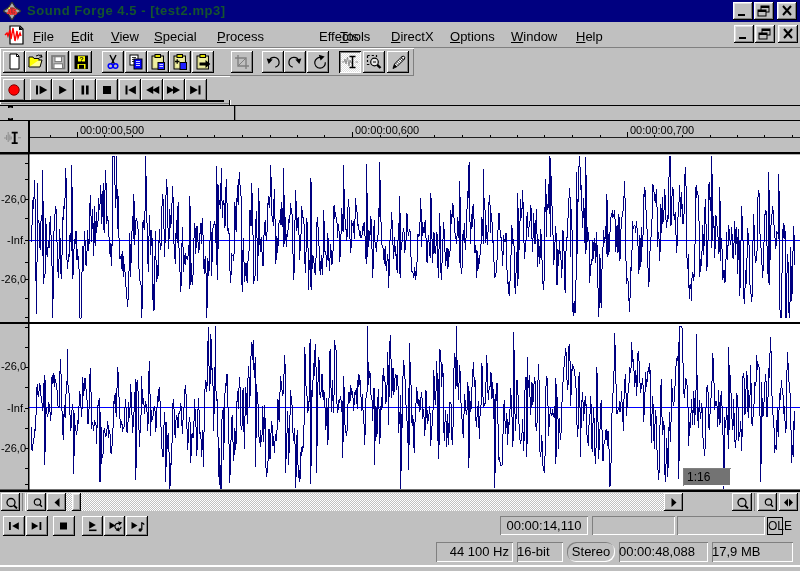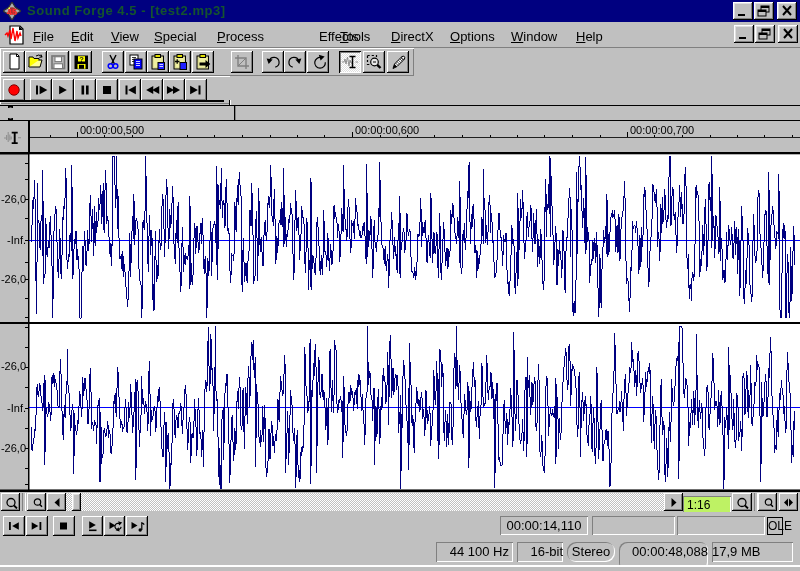--- a/index.html
+++ b/index.html
@@ -369,21 +369,21 @@
         <polygon points="10.5,3 5.5,7.5 10.5,12" fill="#000"></polygon>
       </svg>
     </div>
     <div class="abs" style="left:66px;top:493px;width:598px;height:18px;background-image:conic-gradient(#fff 25%,#c0c0c0 0 50%,#fff 0 75%,#c0c0c0 0);background-size:2px 2px;"></div>
     <div class="abs raised" style="left:72px;top:493px;width:9px;height:18px;"></div>
     <div class="tbtn" style="left:664px;top:493px;width:19px;height:18px;">
       <svg width="15" height="14" viewBox="0 0 15 14">
         <polygon points="5.5,3 10.5,7.5 5.5,12" fill="#000"></polygon>
       </svg>
     </div>
-    <div class="abs" style="left:683px;top:496px;width:48px;height:18px;background:#bef264;box-shadow:inset 1px 1px 0 #808080,inset -1px -1px 0 #fff;font-size:12px;line-height:18px;padding-left:4px;box-sizing:border-box;">1:16</div>
+    <div class="abs" style="left:683px;top:468px;width:48px;height:18px;background:#737373;box-shadow:inset 1px 1px 0 #808080,inset -1px -1px 0 #fff;font-size:12px;line-height:18px;padding-left:4px;box-sizing:border-box;">1:16</div>
     <div class="tbtn" style="left:732px;top:493px;width:20px;height:18px;">
       <svg width="16" height="14" viewBox="0 0 16 14">
         <circle cx="8" cy="7.5" r="4" fill="none" stroke="#000" stroke-width="1.3"></circle>
         <path d="M11 10.5 l3 3" stroke="#000" stroke-width="1.8"></path>
       </svg>
     </div>
     <div class="abs" style="left:754px;top:493px;width:2px;height:18px;border-left:1px solid #808080;border-right:1px solid #fff;"></div>
     <div class="tbtn" style="left:758px;top:493px;width:19px;height:18px;">
       <svg width="15" height="14" viewBox="0 0 15 14">
         <circle cx="8.5" cy="7" r="3.2" fill="none" stroke="#000" stroke-width="1.2"></circle>
@@ -439,18 +439,18 @@
       </svg>
     </div>
   </div>
 <div class="cell" style="left:500px;top:516px;width:88px;height:19px;text-align:center;line-height:19px;">00:00:14,110</div>
 <div class="cell" style="left:592px;top:516px;width:83px;height:19px;"></div>
 <div class="cell" style="left:677px;top:516px;width:88px;height:19px;"></div>
 <div class="abs" style="left:767px;top:517px;width:16px;height:18px;border:1px solid #000000;font-size:12px;text-align:center;line-height:16px;box-sizing:border-box;">OLE</div>
 
 <div class="abs" style="left:0;top:539px;width:800px;height:26px;background:#c0c0c0;"></div>
 <div class="cell" style="left:436px;top:542px;width:77px;height:20px;text-align:right;line-height:20px;padding-right:4px;box-sizing:border-box;">44 100 Hz</div>
-<div class="cell" style="left:517px;top:542px;width:46px;height:20px;text-align:right;line-height:20px;">16-bit</div>
+<div class="cell" style="left:517px;top:542px;width:46px;height:20px;text-align:left;line-height:20px;">16-bit</div>
 <div class="cell" style="left:567px;top:542px;width:48px;height:20px;text-align:center;line-height:20px;border-radius:9px;">Stereo</div>
-<div class="cell" style="left:619px;top:542px;width:89px;height:29px;text-align:right;line-height:20px;border-radius:8px;">00:00:48,088</div>
+<div class="cell" style="left:619px;top:542px;width:89px;height:20px;text-align:left;line-height:20px;">00:00:48,088</div>
 <div class="cell" style="left:712px;top:542px;width:81px;height:20px;text-align:left;line-height:20px;padding-right:4px;box-sizing:border-box;">17,9 MB</div>
 <div class="abs" style="left:0;top:565px;width:800px;height:1.5px;background:#fff;"></div>
 <div class="abs" style="left:0;top:566.5px;width:800px;height:4.5px;background:#bdbdbd;"></div>
 
 </body></html>

